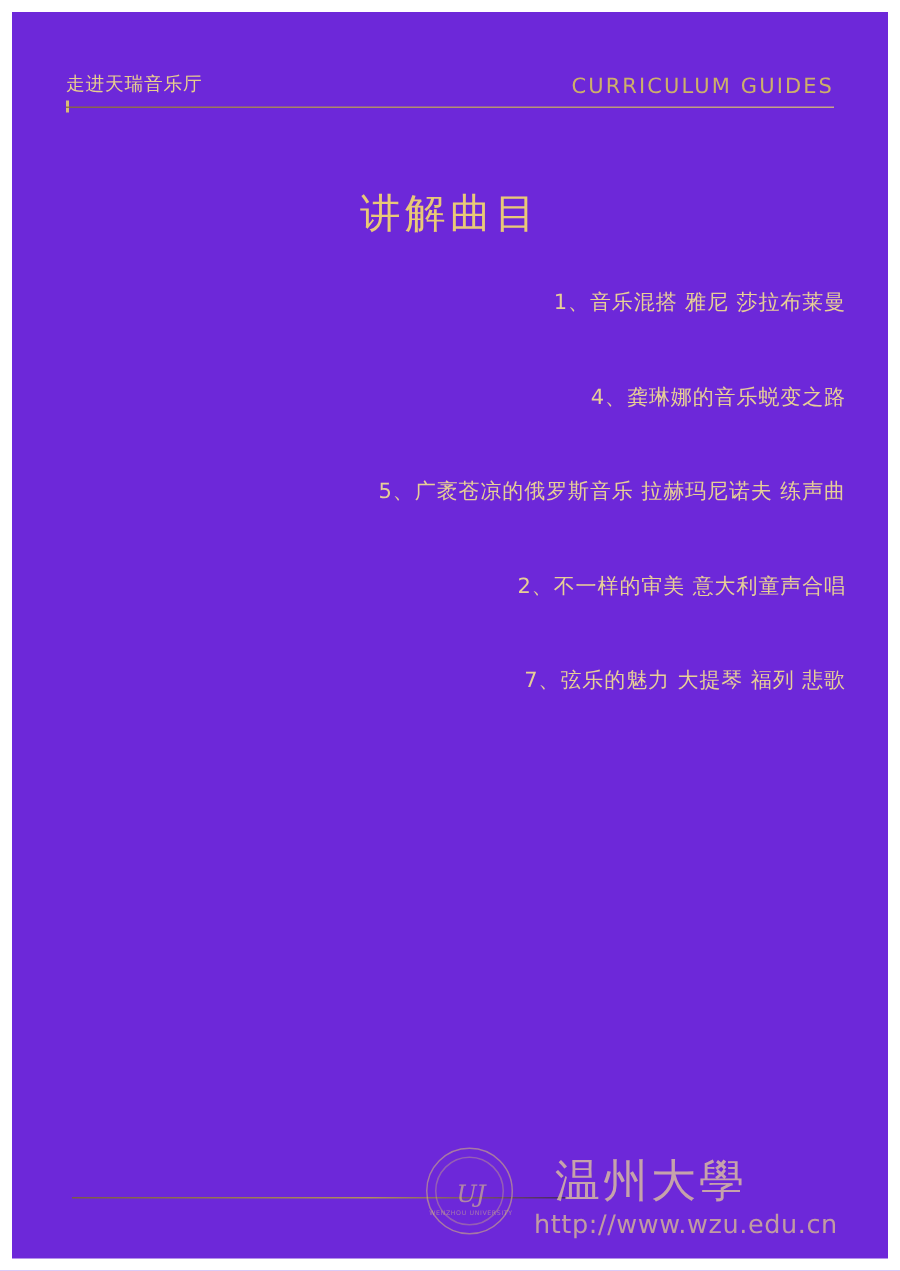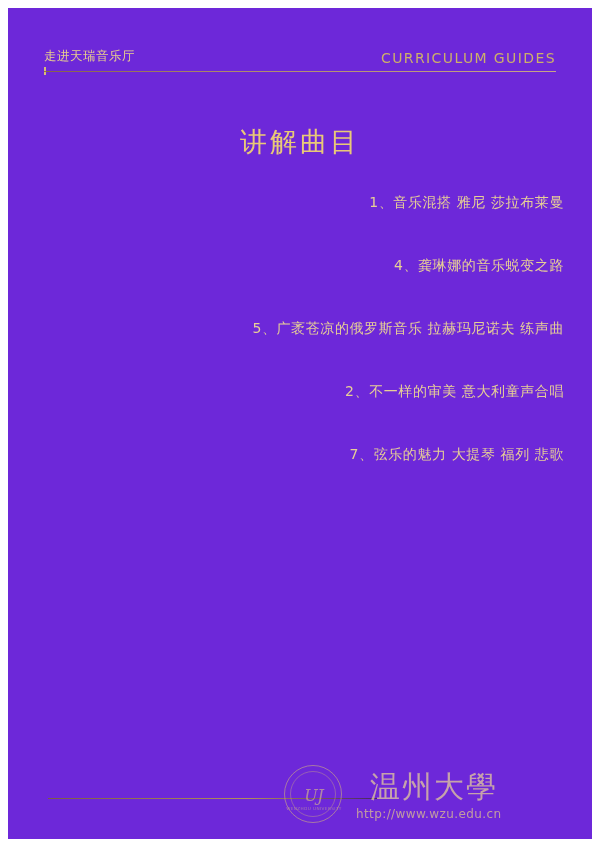--- a/index.html
+++ b/index.html
@@ -152,21 +152,21 @@
     font-size: 30px;
     letter-spacing: 2px;
     color: rgba(233,209,152,0.72);
     font-family: "DejaVu Serif", "Liberation Serif", serif;
     margin-left: 16px;
   }
   .logo-url {
     position: absolute;
     left: 84px;
     top: 44px;
-    font-size: 12px;
+    font-size: 17px;
     letter-spacing: 0.4px;
     color: rgba(226,199,140,0.72);
   }
 </style>
 </head>
 <body>
 
 <div class="slide">
 
   <div class="header">

